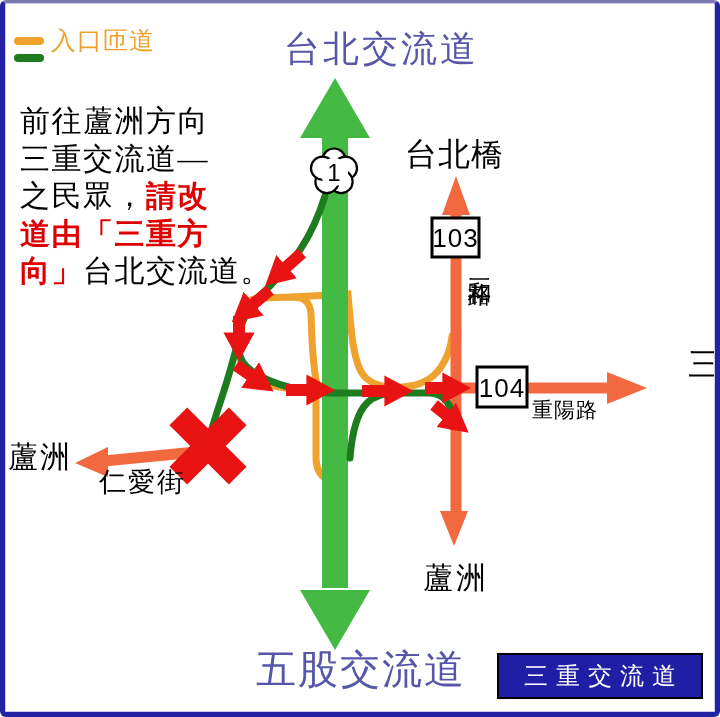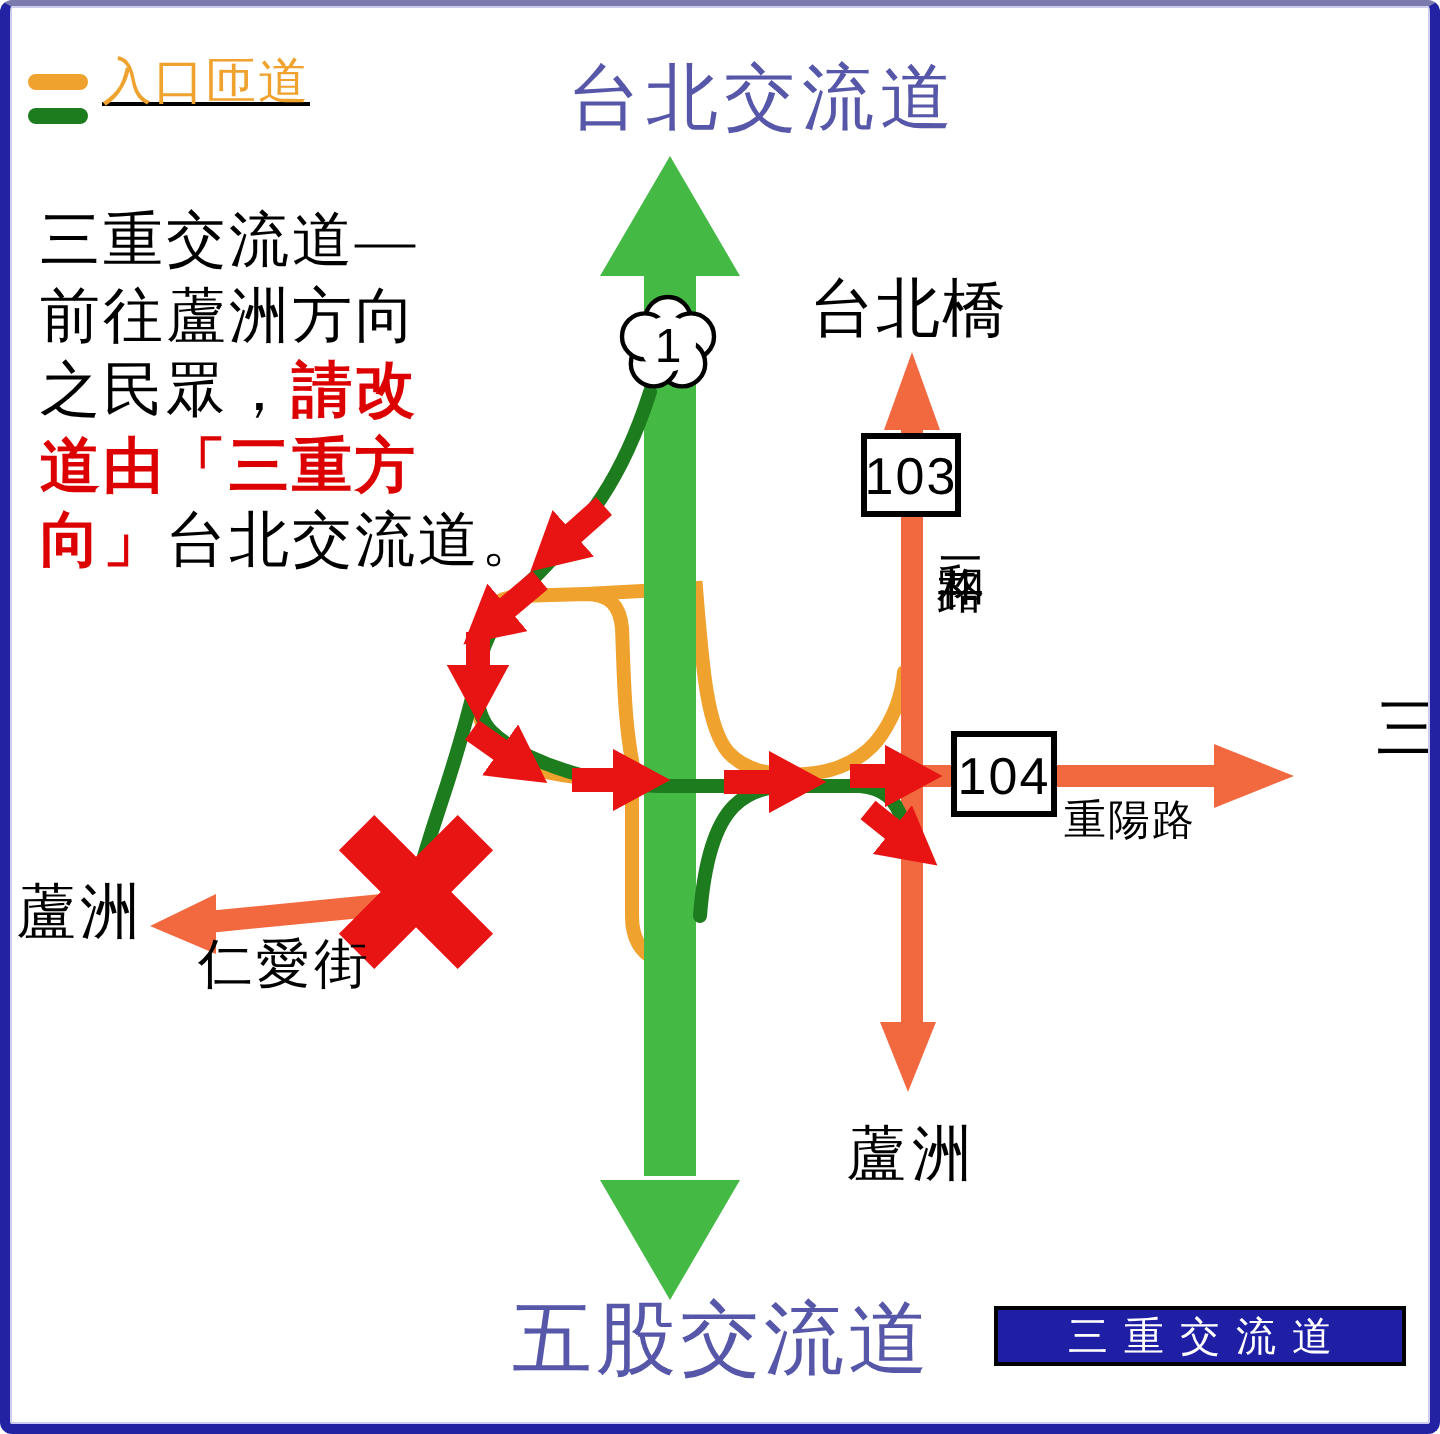--- a/index.html
+++ b/index.html
@@ -16,21 +16,21 @@
   }
   svg.diagram { position:absolute; inset:0; z-index:5; }
   .lbl { position:absolute; white-space:nowrap; color:#000; z-index:10; line-height:1.1; }
   .blue { color:#5757A9; }
   .vert { writing-mode:vertical-rl; text-orientation:upright; }
 
   
   .legend-row { position:absolute; left:14px; display:flex; align-items:center; z-index:10; }
   .legend-dash { width:30px; height:8px; border-radius:4px; margin-right:7px; }
   .legend-text { font-size:25px; letter-spacing:1px; }
-  .lg-entrance { top:24px;text-decoration:underline; }
+  .lg-entrance { top:24px; }
   .lg-exit { top:54px; }
   .lg-entrance .legend-dash { background:#EFA22E; }
   .lg-exit .legend-dash { background:#1D7C1D; }
   .lg-entrance .legend-text { color:#EFA22E; }
   .lg-exit .legend-text { color:#1D7C1D; }
 
   
   .advisory { position:absolute; left:20px; top:102px; z-index:10;
     font-size:30px; letter-spacing:1.5px; }
   .advisory .line { height:37.5px; line-height:37.5px; white-space:nowrap; }
@@ -41,42 +41,42 @@
   .wugu-interchange  { left:256px; top:648px; font-size:40px; letter-spacing:2px; }
   .taipei-bridge     { left:405px; top:137px; font-size:32px; letter-spacing:1px; }
   .sanhe-road        { left:466px; top:260px; font-size:24px; letter-spacing:2px; }
   .sanchong-dest     { left:648px; top:347px; font-size:32px; letter-spacing:4px;margin-left:40px; }
   .chongyang-road    { left:532px; top:399px; font-size:21px; letter-spacing:1px; }
   .luzhou-right      { left:423px; top:561px; font-size:30px; letter-spacing:3px; }
   .luzhou-left       { left:8px;   top:440px; font-size:30px; letter-spacing:2px; }
   .renai-street      { left:99px;  top:468px; font-size:27px; letter-spacing:2px;text-align:center; }
 
   .title-box {
-    position:absolute; left:497px; top:653px; width:206px; height:30px;
+    position:absolute; left:497px; top:653px; width:206px; height:46px;
     background:#1F1FA6; border:2px solid #000; z-index:20;
     display:flex; align-items:center; justify-content:center;
-    color:#fff; font-size:20px; letter-spacing:8px; text-indent:8px;
+    color:#fff; font-size:24px; letter-spacing:8px; text-indent:8px;
   }
 </style>
 </head>
 <body>
 
 <div class="frame"></div>
 
 <div class="legend-row lg-entrance">
   <span class="legend-dash"></span>
   <span class="legend-text">入口匝道</span>
 </div>
 <div class="legend-row lg-exit">
   <span class="legend-dash"></span>
 </div>
 
 <div class="advisory">
+  <div class="line"><span>前往蘆洲方向</span></div>
   <div class="line"><span>三重交流道—</span></div>
-  <div class="line"><span>前往蘆洲方向</span></div>
   <div class="line"><span>之民眾，</span><span class="red">請改</span></div>
   <div class="line"><span class="red">道由「三重方</span></div>
   <div class="line"><span class="red">向」</span><span>台北交流道。</span></div>
 </div>
 
 <svg class="diagram" width="720" height="717" viewBox="0 0 720 717">
   <defs>
     <marker id="ah" markerWidth="2.6" markerHeight="2.6" refX="0.3" refY="1.3" orient="auto">
       <path d="M0,0 L2.4,1.3 L0,2.6 Z" fill="#E81313"></path>
     </marker>

